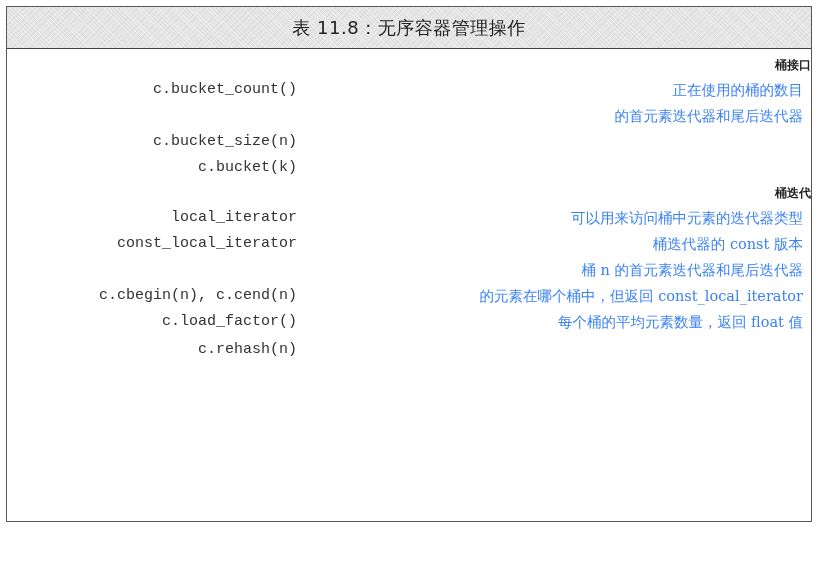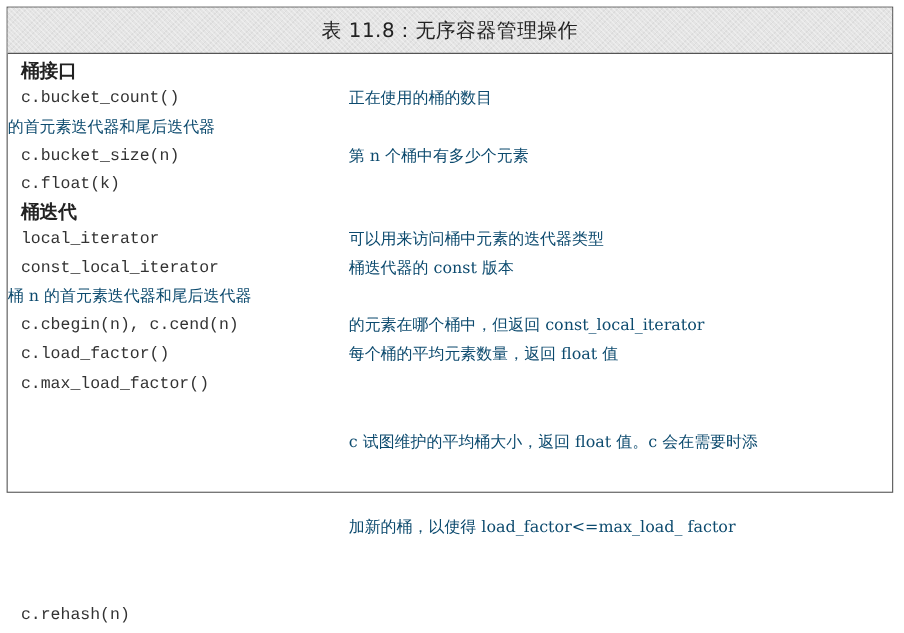--- a/index.html
+++ b/index.html
@@ -13,24 +13,25 @@
       position: relative;
       overflow: hidden;
       font-family: "DejaVu Serif", serif;
       color: #2a2a2a;
     }
     .table-box {
       position: absolute;
       left: 6px;
       top: 6px;
       width: 806px;
-      height: 442px;
+      height: 516px;
       border: 1.5px solid #555;
       box-sizing: border-box;
       background: #fff;
+      text-align: right;
     }
     .table-header {
       height: 41px;
       background: #e4e4e4;
       background-image:
         repeating-linear-gradient(45deg, rgba(255,255,255,0.35) 0 1px, transparent 1px 3px),
         repeating-linear-gradient(-45deg, rgba(0,0,0,0.04) 0 1px, transparent 1px 4px);
       border-bottom: 1.5px solid #444;
       display: flex;
       align-items: center;
@@ -39,21 +40,21 @@
       font-size: 18px;
       color: #222;
       letter-spacing: 0.5px;
     }
     .table-body {
       padding-top: 4px;
     }
     .section-title {
       font-family: "DejaVu Sans", sans-serif;
       font-weight: bold;
-      font-size: 17px;
+      font-size: 12px;
       height: 24px;
       line-height: 24px;
       padding-left: 12px;
       color: #222;
     }
     .row {
       display: flex;
       align-items: flex-start;
       min-height: 26px;
       gap: 20px;
@@ -65,21 +66,21 @@
       font-size: 15px;
       line-height: 26px;
       color: #333;
       white-space: pre;
       box-sizing: border-box;
     }
     .desc {
       flex: 1;
       font-size: 14.5px;
       line-height: 26px;
-      color: #0c4a6e;
+      color: #3b82f6;
       white-space: pre-wrap;
       padding-right: 8px;
     }
     .desc-line {
       display: block;
       height: 26px;
       line-height: 26px;
     }
     .row.tall .op { line-height: 26px; padding-top: 2px; }
     .row.tall .desc { padding-top: 2px; }
@@ -94,24 +95,23 @@
     <div class="section-title">桶接口</div>
     <div class="row">
       <div class="op">c.bucket_count()</div>
       <div class="desc"><span class="desc-line">正在使用的桶的数目</span></div>
     </div>
     <div class="row">
       <div class="desc"><span class="desc-line">的首元素迭代器和尾后迭代器</span></div>
     </div>
     <div class="row">
       <div class="op">c.bucket_size(n)</div>
-      <div class="desc"><span class="desc-line">第 n 个桶中有多少个元素</span></div>
     </div>
     <div class="row">
-      <div class="op">c.float(k)</div>
+      <div class="op">c.bucket(k)</div>
     </div>
 
     <div class="section-title">桶迭代</div>
     <div class="row">
       <div class="op">local_iterator</div>
       <div class="desc"><span class="desc-line">可以用来访问桶中元素的迭代器类型</span></div>
     </div>
     <div class="row">
       <div class="op">const_local_iterator</div>
       <div class="desc"><span class="desc-line">桶迭代器的 const 版本</span></div>
@@ -122,27 +122,20 @@
     <div class="row">
       <div class="op">c.cbegin(n), c.cend(n)</div>
       <div class="desc"><span class="desc-line">的元素在哪个桶中，但返回 const_local_iterator</span></div>
     </div>
 
     <div class="row">
       <div class="op">c.load_factor()</div>
       <div class="desc"><span class="desc-line">每个桶的平均元素数量，返回 float 值</span></div>
     </div>
     <div class="row tall">
-      <div class="op">c.max_load_factor()</div>
-      <div class="desc">
-        <span class="desc-line">c 试图维护的平均桶大小，返回 float 值。c 会在需要时添</span>
-        <span class="desc-line">加新的桶，以使得 load_factor&lt;=max_load_ factor</span>
-      </div>
-    </div>
-    <div class="row tall">
       <div class="op">c.rehash(n)</div>
       <div class="desc">
         
         
       </div>
     </div>
 
   </div>
 </div>
 

